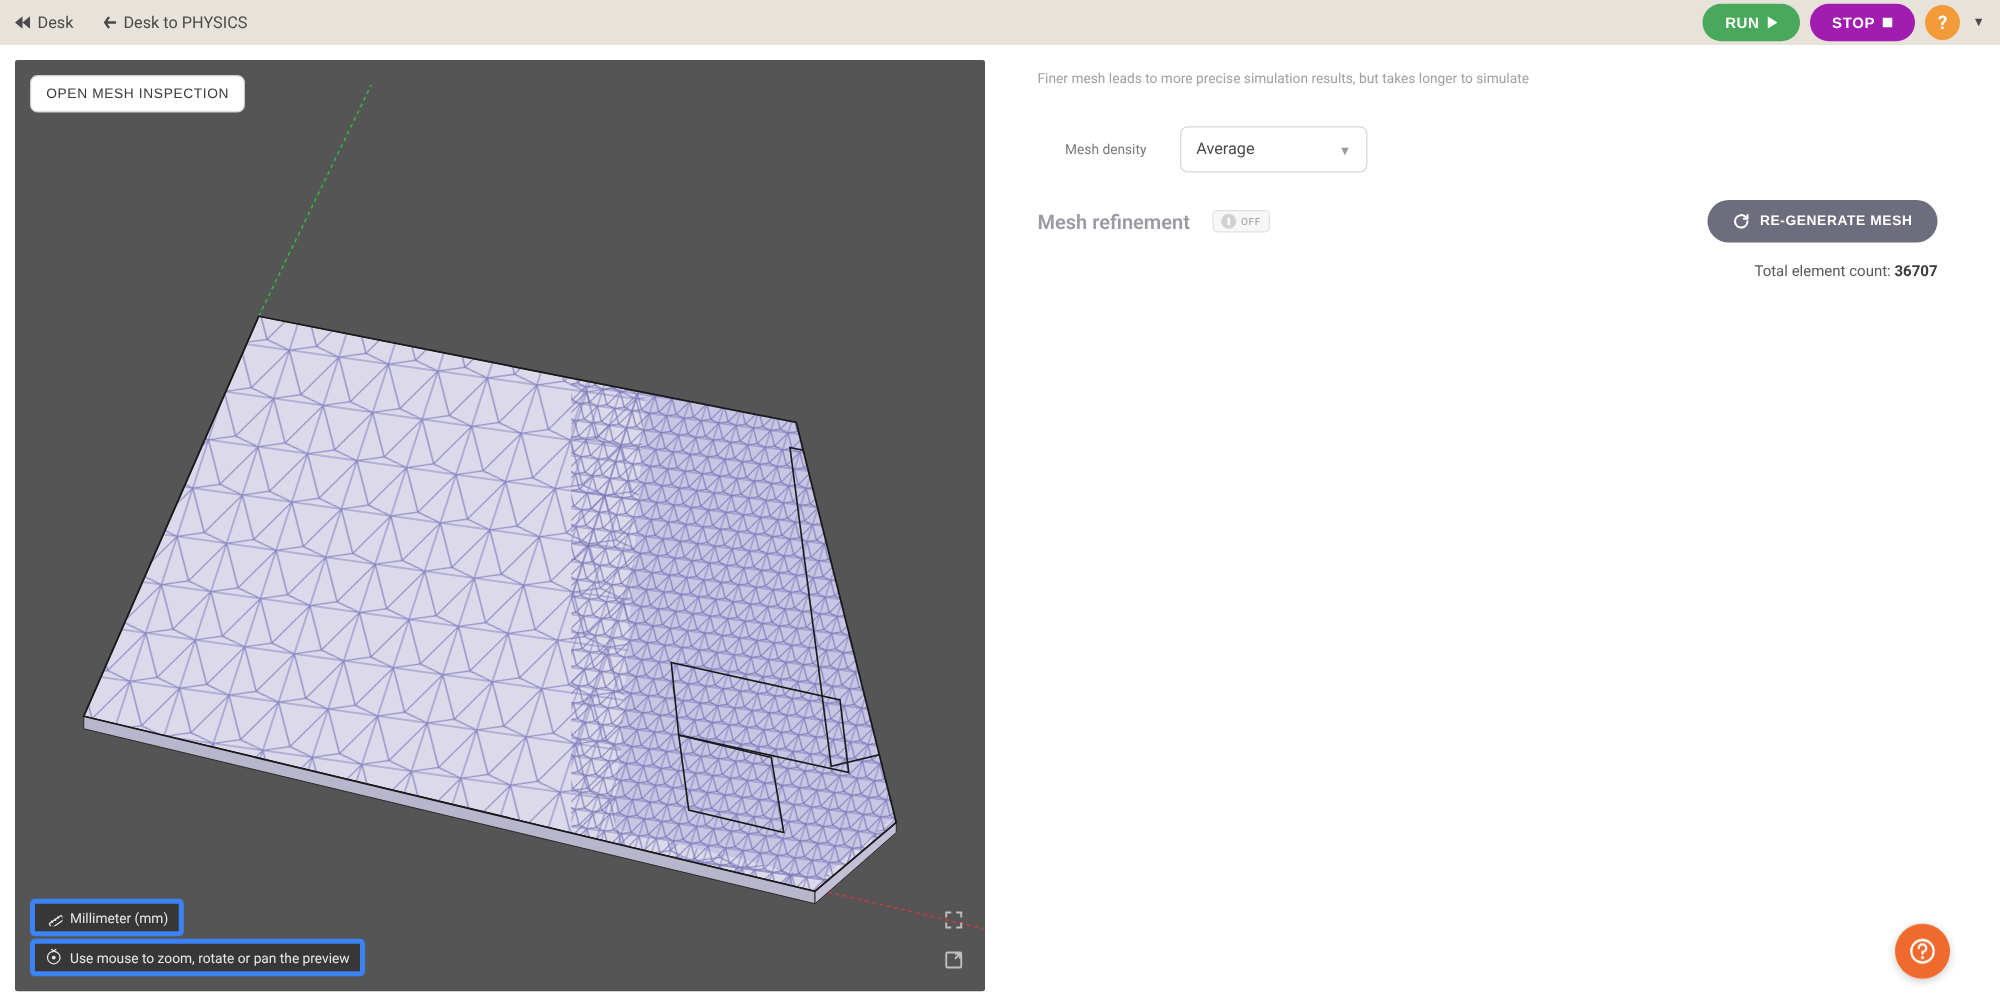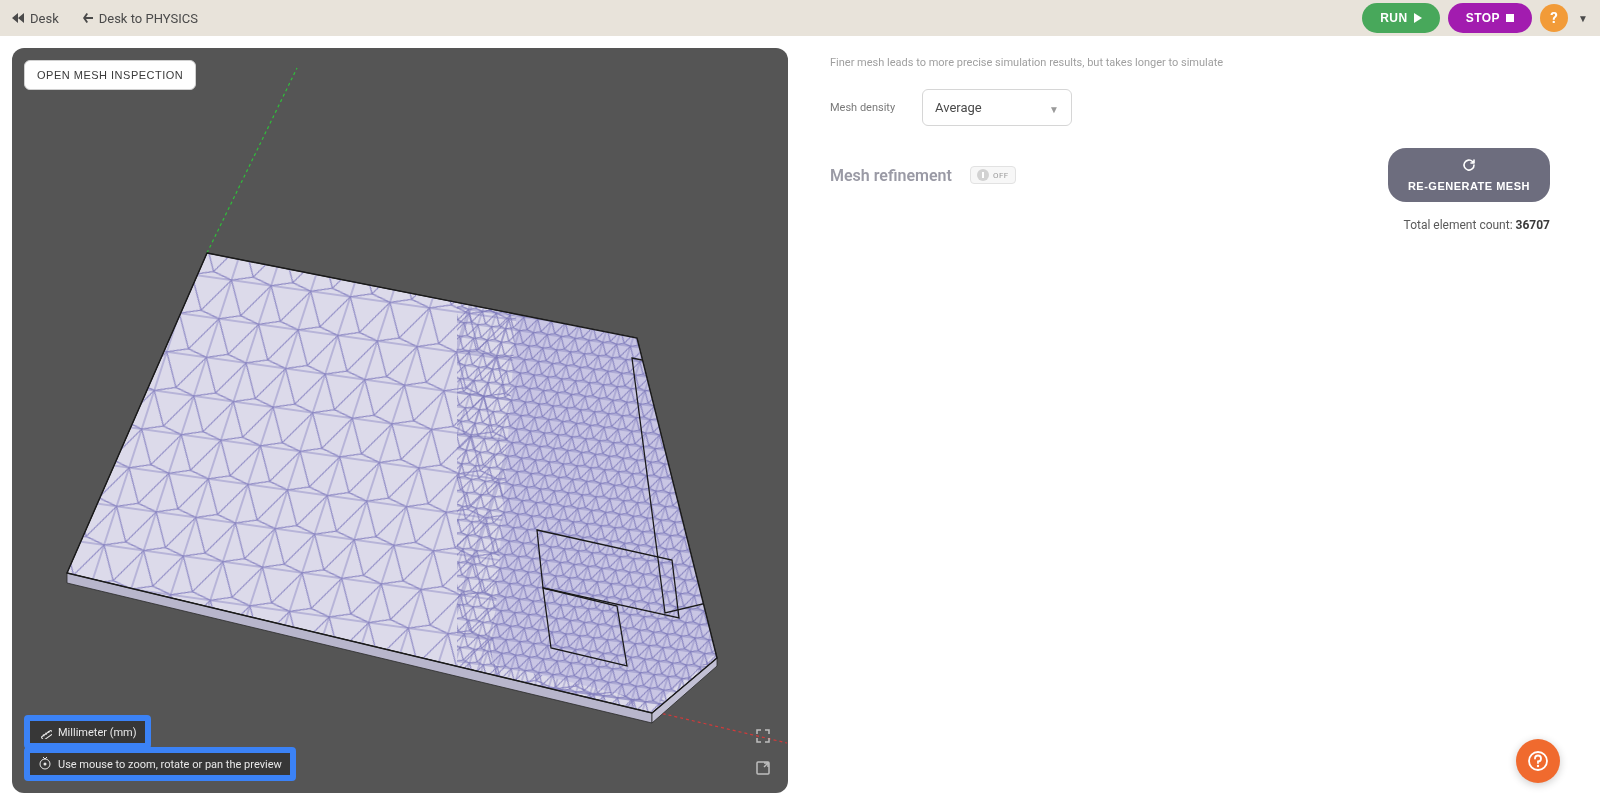--- a/index.html
+++ b/index.html
@@ -76,40 +76,40 @@
 
 .viewport-wrap {
   padding: 12px;
   width: 50%;
 }
 .viewport {
   position: relative;
   width: 100%;
   height: 100%;
   background: #555555;
-  border-radius: 12px;
+  border-radius: 2px;
   overflow: hidden;
 }
 .open-mesh-btn {
   position: absolute;
   top: 12px; left: 12px;
   background: #ffffff;
   border: 1px solid #d0d0d0;
   border-radius: 6px;
   padding: 8px 12px;
   font-size: 11px;
   letter-spacing: 0.5px;
   color: #3a3a3a;
   cursor: pointer;
   z-index: 5;
 }
 .vp-badge {
   position: absolute;
   background: rgba(50,50,50,0.85);
-  border: 6px solid #3b82f6;
+  border: 4px solid #3b82f6;
   color: #e8e8e8;
   font-size: 11px;
   padding: 4px 8px;
   border-radius: 4px;
   display: flex;
   align-items: center;
   gap: 6px;
 }
 .vp-units { bottom: 44px; left: 12px; cursor: pointer; }
 .vp-hint  { bottom: 12px; left: 12px; cursor: default; }
@@ -141,27 +141,28 @@
   font-size: 21px;
   color: #3f3f50;
   font-weight: 700;
   padding-bottom: 12px;
   border-bottom: 1px solid #ececec;
   margin-bottom: 14px;
 }
 .panel-desc {
   font-size: 11px;
   color: #a0a0a0;
-  margin-bottom: 20px;
+  margin-bottom: 32px;
 }
 .form-row {
   display: flex;
   align-items: center;
   gap: 14px;
   margin-bottom: 22px;
+  margin-left: 22px;
 }
 .form-label {
   font-size: 11px;
   color: #7a7a7a;
   width: 78px;
 }
 .select {
   flex: 0 0 150px;
   border: 1px solid #d6d6d6;
   border-radius: 6px;
@@ -225,21 +226,20 @@
   border: none;
   border-radius: 18px;
   padding: 10px 20px;
   font-size: 11px;
   font-weight: 600;
   letter-spacing: 0.5px;
   display: flex;
   align-items: center;
   gap: 8px;
   cursor: pointer;
-  flex-direction: column;
 }
 .count-row {
   text-align: right;
   margin-top: 16px;
   font-size: 12px;
   color: #5a5a5a;
 }
 .count-row b { color: #3a3a3a; }
 
 

